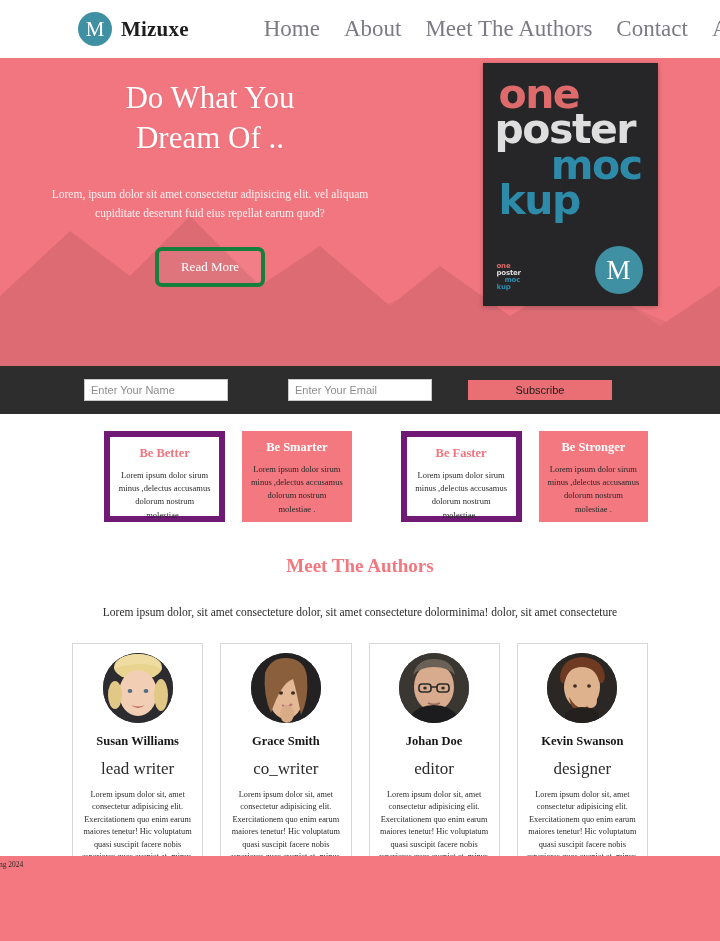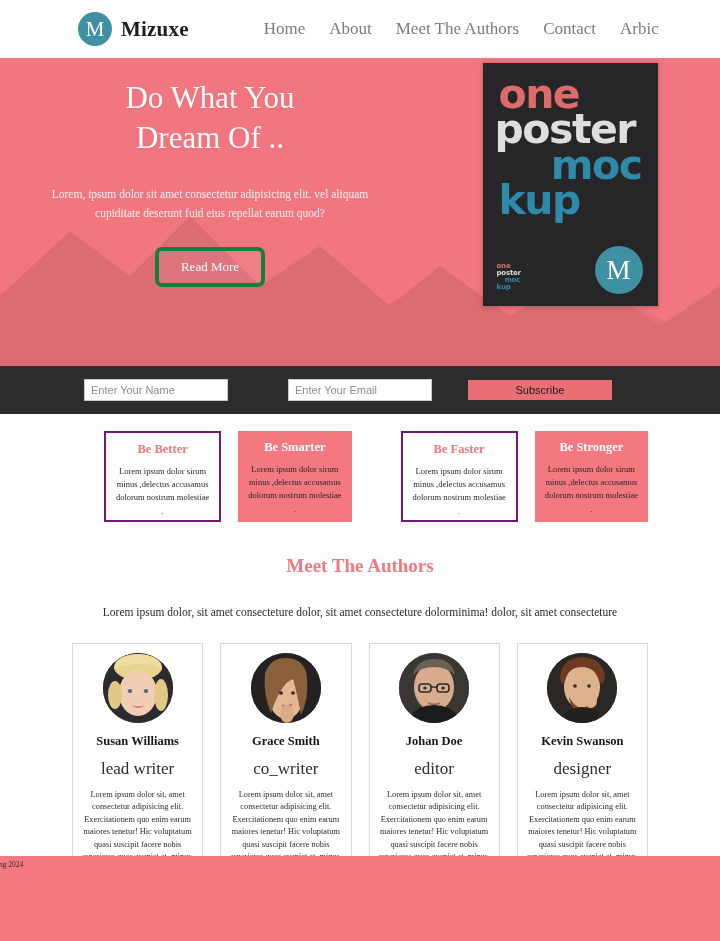--- a/index.html
+++ b/index.html
@@ -28,21 +28,21 @@
   }
   .brand-name {
     font-size: 21px; font-weight: bold; color: #1d1d1d;
     letter-spacing: .2px;
   }
   .nav-links {
     display: flex; align-items: center; gap: 24px;
     margin-left: 75px;
   }
   .nav-link {
-    font-size: 17px; color: #7b7b83;
+    font-size: 23px; color: #7b7b83;
     text-decoration: none; white-space: nowrap;
     cursor: pointer;
   }
 
   
   .hero {
     position: relative;
     height: 308px;
     background: #f2767f;
     overflow: hidden;
@@ -158,21 +158,21 @@
     padding: 17px 72px 0 72px;
     display: flex; gap: 17px;
   }
   .fcard {
     flex: 1; height: 91px;
     padding: 9px 8px 0 8px;
     text-align: center;
   }
   .fcard.light {
     background: #ffffff;
-    border: 2px solid #701a75;
+    border: 6px solid #701a75;
     margin-left: 32px;
   }
   .fcard.solid { background: #f4787f; }
   .fcard-title {
     font-size: 12.5px; font-weight: bold;
     margin-bottom: 8px;
   }
   .fcard.light .fcard-title { color: #f2767f; }
   .fcard.solid .fcard-title { color: #ffffff; }
   .fcard-text {

